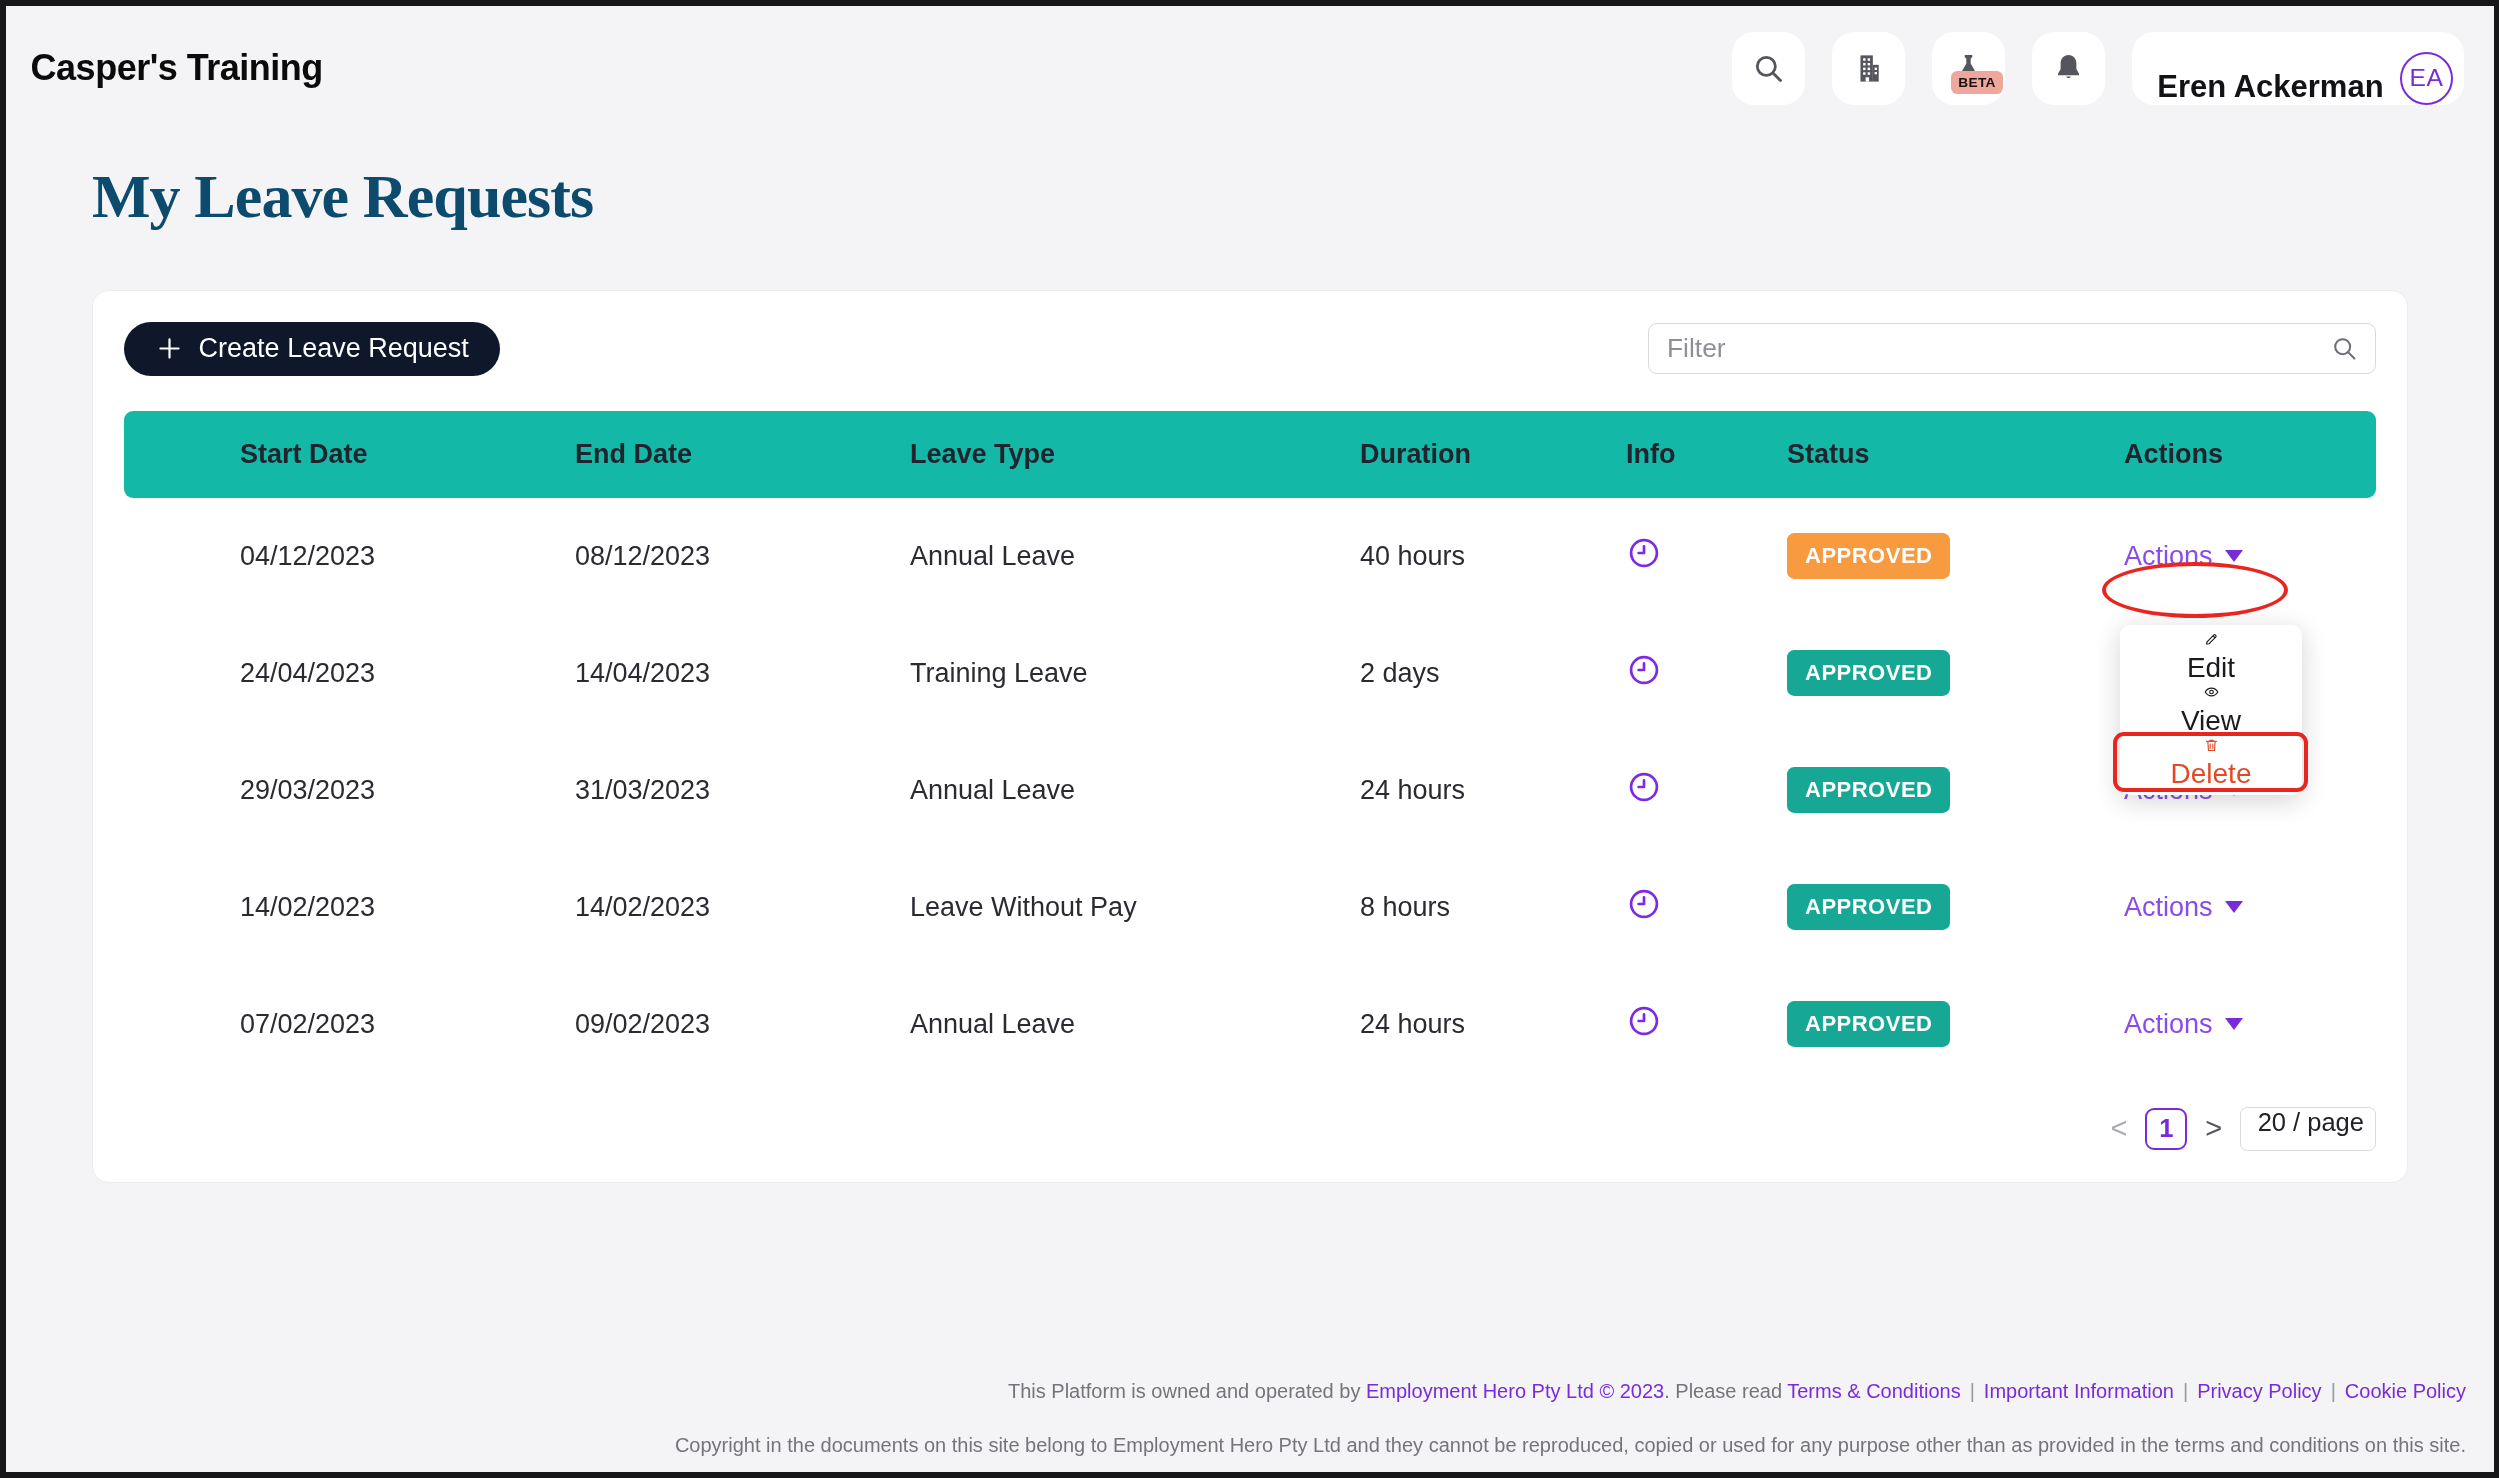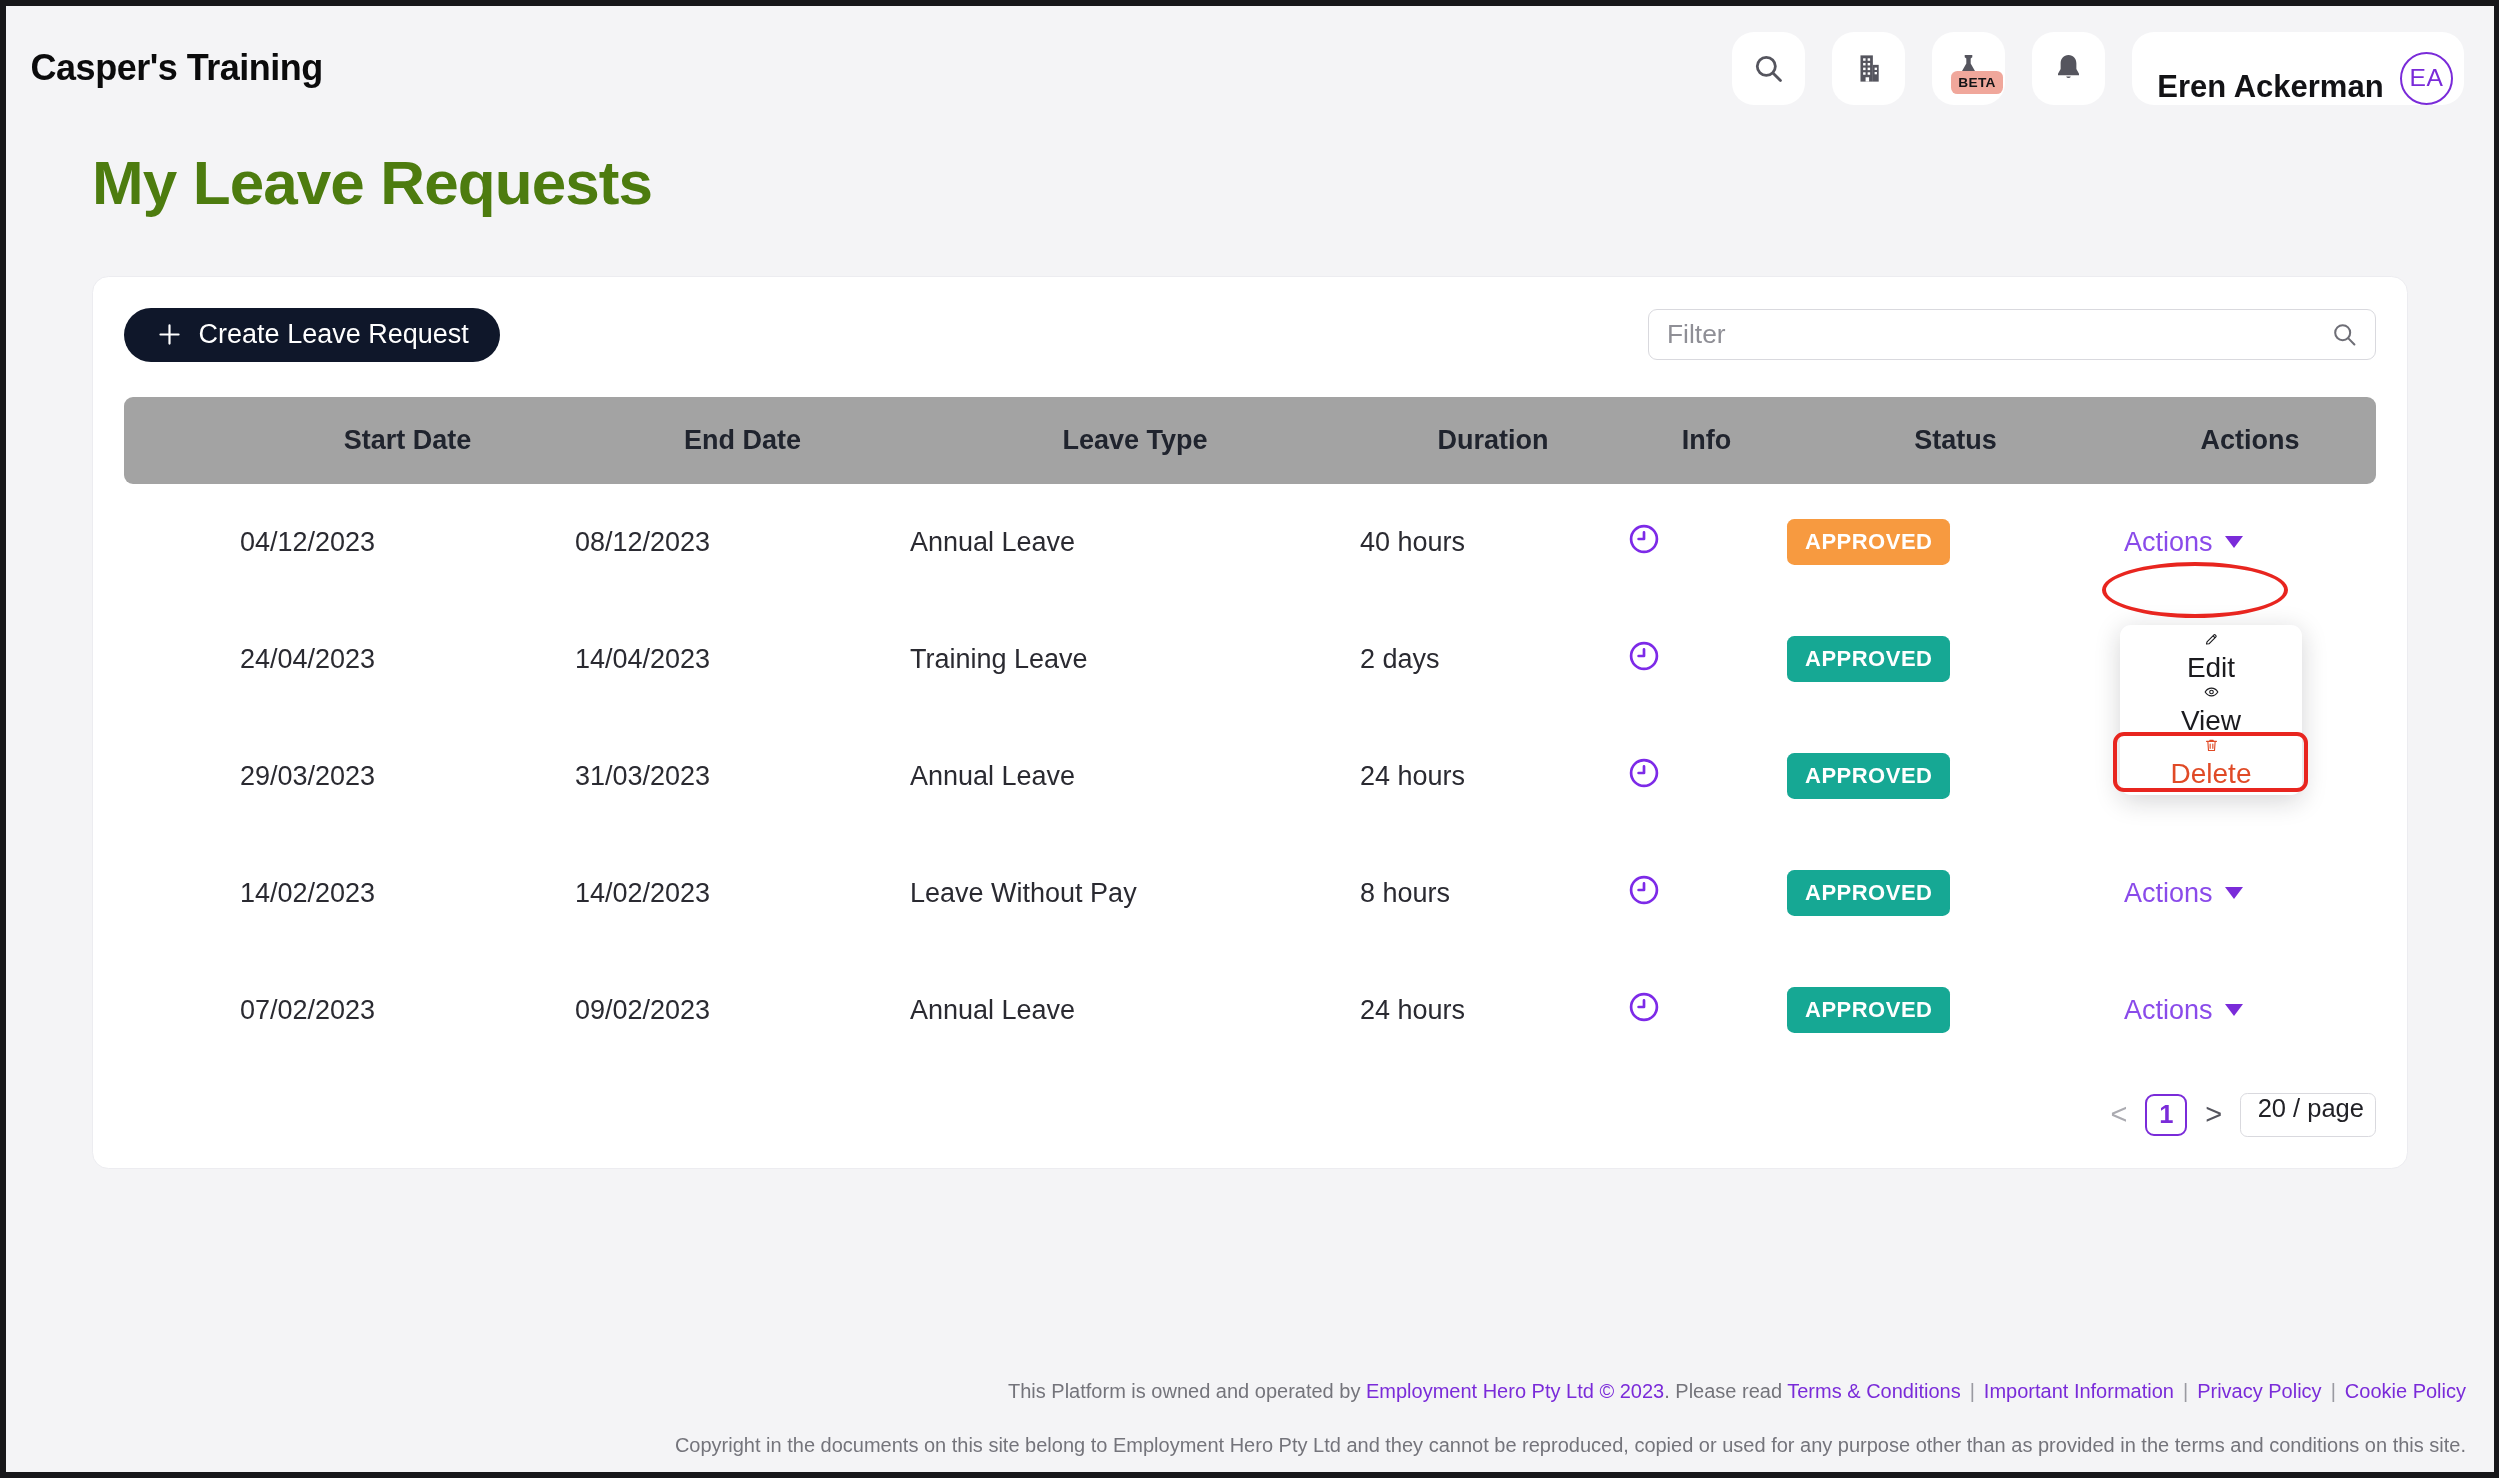--- a/index.html
+++ b/index.html
@@ -16,33 +16,33 @@
   .topbar { display:flex; justify-content:space-between; align-items:center; padding:25.5px 30px 0 24.6px; }
   .app-title { font-size:36px; font-weight:700; color:#0B0B0C; letter-spacing:-0.5px; }
   .topbar-right { display:flex; align-items:center; gap:27px; }
   .icon-btn { width:73px; height:73px; background:#fff; border-radius:22px; display:flex; align-items:center; justify-content:center; color:#55555E; position:relative; cursor:pointer; }
   .icon-btn svg { width:35px; height:35px; }
   .beta-badge { position:absolute; bottom:11px; right:1.8px; background:#F0A79B; color:#141416; font-size:13.7px; font-weight:700; padding:3.6px 7.3px; border-radius:6.4px; letter-spacing:0.3px; }
   .user-pill { height:73px; background:#fff; border-radius:22px; display:flex; align-items:flex-end; gap:16.4px; padding:0 11px 0 25.5px; cursor:pointer; }
   .user-name { font-size:31px; font-weight:700; color:#131316; }
   .avatar { width:53px; height:53px; border-radius:50%; border:2.3px solid #7A2BD9; color:#7A2BD9; font-size:24.6px; display:flex; align-items:center; justify-content:center; letter-spacing:0.5px; }
   
-  .page-title { margin:42px 0 0 86px; font-size:62px; font-weight:800; color:#4d7c0f; letter-spacing:-0.9px; }
+  .page-title { margin:56px 0 0 86px; font-size:62px; font-weight:800; color:#0c4a6e; letter-spacing:-0.9px;font-family:Liberation Serif, serif; }
   
   .card { margin:58px 86px 0 86px; background:#fff; border:0.9px solid #ECECF0; border-radius:16.4px; padding:31px; }
   .card-toolbar { display:flex; justify-content:space-between; align-items:center; }
   .create-btn { display:flex; align-items:center; gap:14.6px; height:54px; padding:0 31px; background:#0f172a; color:#fff; border:none; border-radius:28px; font-size:27px; font-family:inherit; cursor:pointer; }
   .create-btn svg { width:29px; height:29px; }
   .filter-box { width:728px; height:51px; background:#fff; border:1.8px solid #D9D9DE; border-radius:9px; display:flex; align-items:center; padding:0 16.4px 0 18px; }
   .filter-box input { flex:1; border:none; outline:none; font-size:26.4px; font-family:inherit; color:#2A2A31; background:transparent; }
   .filter-box input::placeholder { color:#8F8F96; }
   .filter-box svg { width:29px; height:29px; color:#6E6E76; }
   
   .grid { display:grid; grid-template-columns:451px 335px 450px 266px 161px 337px 1fr; align-items:center; }
-  .thead { margin-top:35px; height:87px; background:#a3a3a3; border-radius:9px; font-size:27px; font-weight:700; color:#20242E;text-align:center; }
+  .thead { margin-top:35px; height:87px; background:#14b8a6; border-radius:9px; font-size:27px; font-weight:700; color:#20242E; }
   .cell-first { padding-left:116px; }
   .trow { height:117px; font-size:27px; color:#2A2A31; }
   .clock { width:36px; height:36px; color:#7D2AE8; display:inline-block; }
   .badge { display:inline-block; padding:10px 18px; border-radius:7.3px; color:#fff; font-size:22px; font-weight:700; letter-spacing:0.5px; }
   .badge[data-status="PENDING"]  { background:#F79A40; }
   .badge[data-status="APPROVED"] { background:#16A894; }
   .actions-link { display:flex; align-items:center; gap:12.7px; color:#8A4BEA; font-size:27px; cursor:pointer; width:max-content; }
   .caret { width:0; height:0; border-left:9px solid transparent; border-right:9px solid transparent; border-top:12px solid #7A2BD9; }
   
   .pagination { display:flex; justify-content:flex-end; align-items:center; gap:18px; margin-top:24px; height:44px; }

